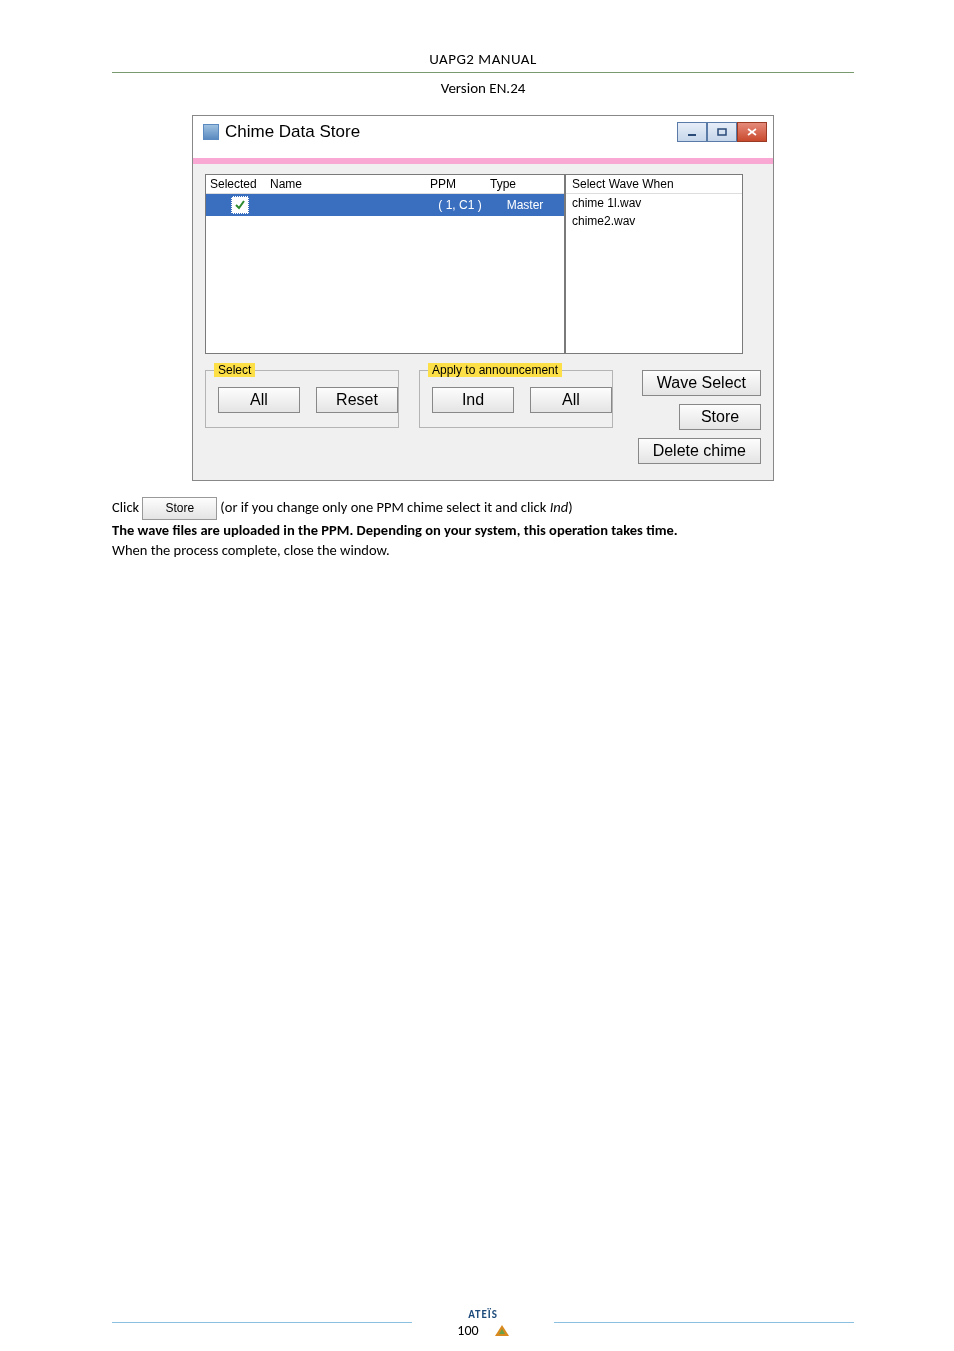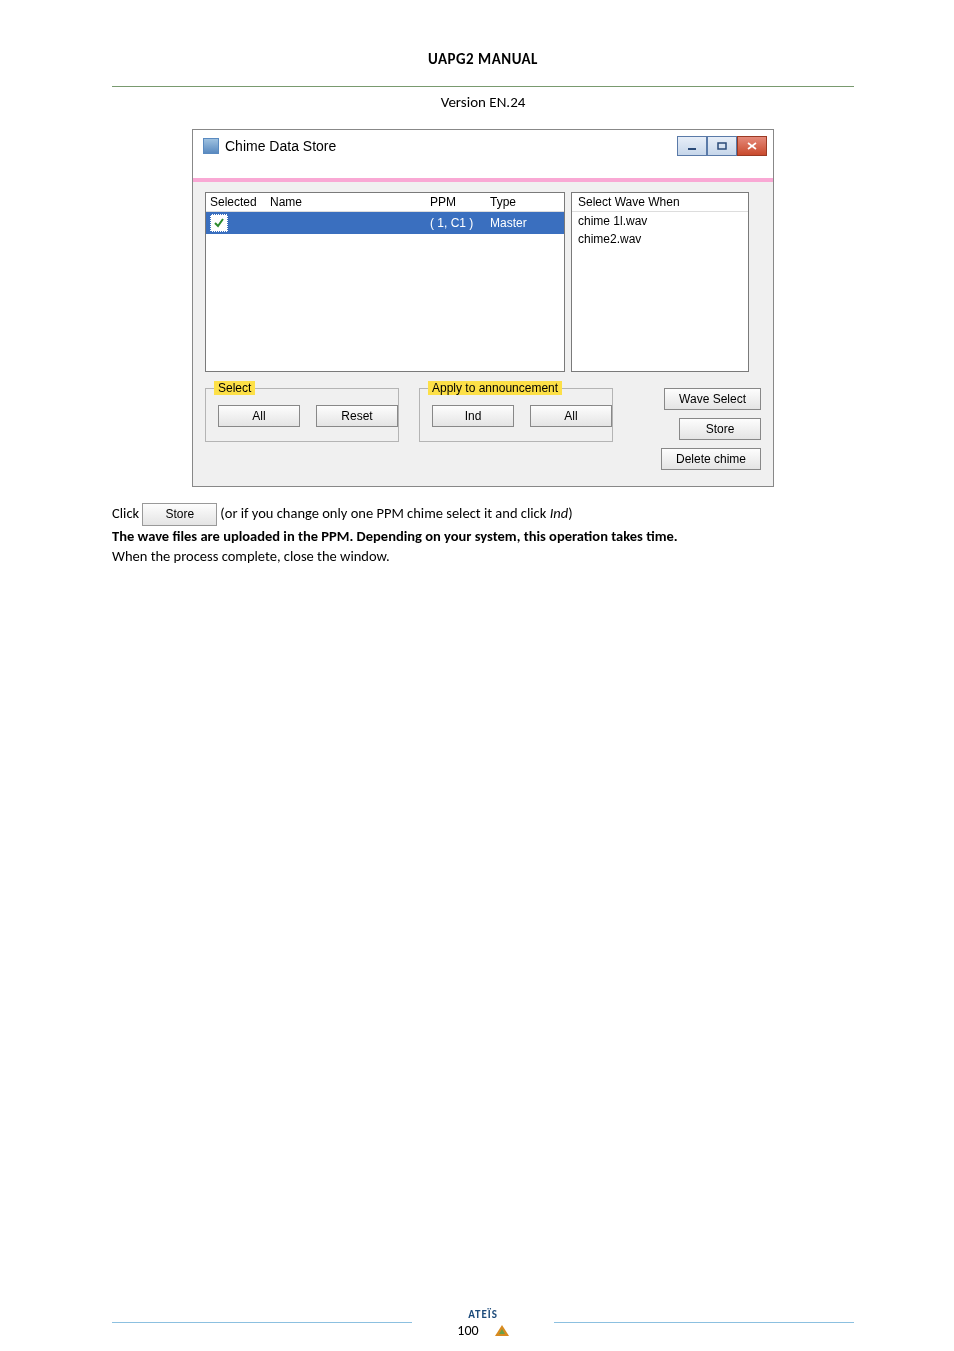--- a/index.html
+++ b/index.html
@@ -13,44 +13,43 @@
     width: 954px;
     min-height: 1351px;
     box-sizing: border-box;
     padding: 50px 100px 30px 112px;
     position: relative;
   }
   .header-title {
     text-align: center;
     font-size: 15px;
     letter-spacing: 0.5px;
-    padding-bottom: 18px;
+    padding-bottom: 4px;
     border-bottom: 1.5px solid #799a6f;
     margin-bottom: 6px;
-    font-weight: bold;
   }
   .header-sub {
     text-align: center;
     font-size: 15px;
     margin-bottom: 18px;
   }
   .dialog-wrap {
     width: 580px;
     margin-left: 80px;
     border: 1px solid #888;
     background: #fff;
   }
   .titlebar {
     display: flex;
     align-items: center;
     justify-content: space-between;
-    padding: 6px 6px 22px 10px;
-    border-bottom: 4px solid #f9a8d4;
+    padding: 6px 6px 16px 10px;
+    border-bottom: 6px solid #f9a8d4;
     font-family: "Segoe UI", Tahoma, sans-serif;
-    font-size: 14px;
+    font-size: 17px;
   }
   .titlebar-left {
     display: flex;
     align-items: center;
     gap: 6px;
   }
   .win-icon {
     width: 16px;
     height: 16px;
     background: linear-gradient(#9ec1e0,#5a8ac0);
@@ -79,21 +78,20 @@
     border-color: #9a3a24;
   }
   .dialog-body {
     padding: 10px 12px 16px 12px;
     background: #f0f0f0;
     font-family: "MS Sans Serif", Tahoma, sans-serif;
     font-size: 12px;
   }
   .body-top {
     display: flex;
-    gap: 6px;
   }
   .listbox {
     border: 1px solid #7a7a7a;
     background: #fff;
     height: 180px;
     box-sizing: border-box;
   }
   .list-left { width: 360px; }
   .list-right { width: 178px; }
   .list-head-row, .list-row {
@@ -102,20 +100,21 @@
     padding: 2px 4px;
   }
   .list-head-row { border-bottom: 1px solid #ddd; }
   .col-sel { width: 60px; }
   .col-name { flex: 1; }
   .col-ppm { width: 60px; }
   .col-type { width: 70px; }
   .row-selected {
     background: #3a6fbf;
     color: #fff;
+    text-align: center;
   }
   .checkbox-box {
     width: 16px;
     height: 16px;
     border: 1.5px dotted #3a6fbf;
     display: inline-flex;
     align-items: center;
     justify-content: center;
     background: #fff;
   }
@@ -140,21 +139,21 @@
     left: 8px;
     background: #fde047;
     padding: 0 4px;
     font-size: 12px;
   }
   .btn {
     border: 1px solid #888;
     background: linear-gradient(#fdfdfd,#e4e4e4);
     padding: 3px 14px;
     font-family: inherit;
-    font-size: 12px;
+    font-size: 16px;
     min-width: 52px;
     text-align: center;
     display: inline-block;
   }
   .btn-row-h { display: flex; gap: 16px; }
   .btn-col-v { display: flex; flex-direction: column; gap: 8px; align-items: flex-end; }
   .sel-box { width: 168px; }
   .apply-box { width: 168px; }
   .side-actions { margin-left: auto; }
 

